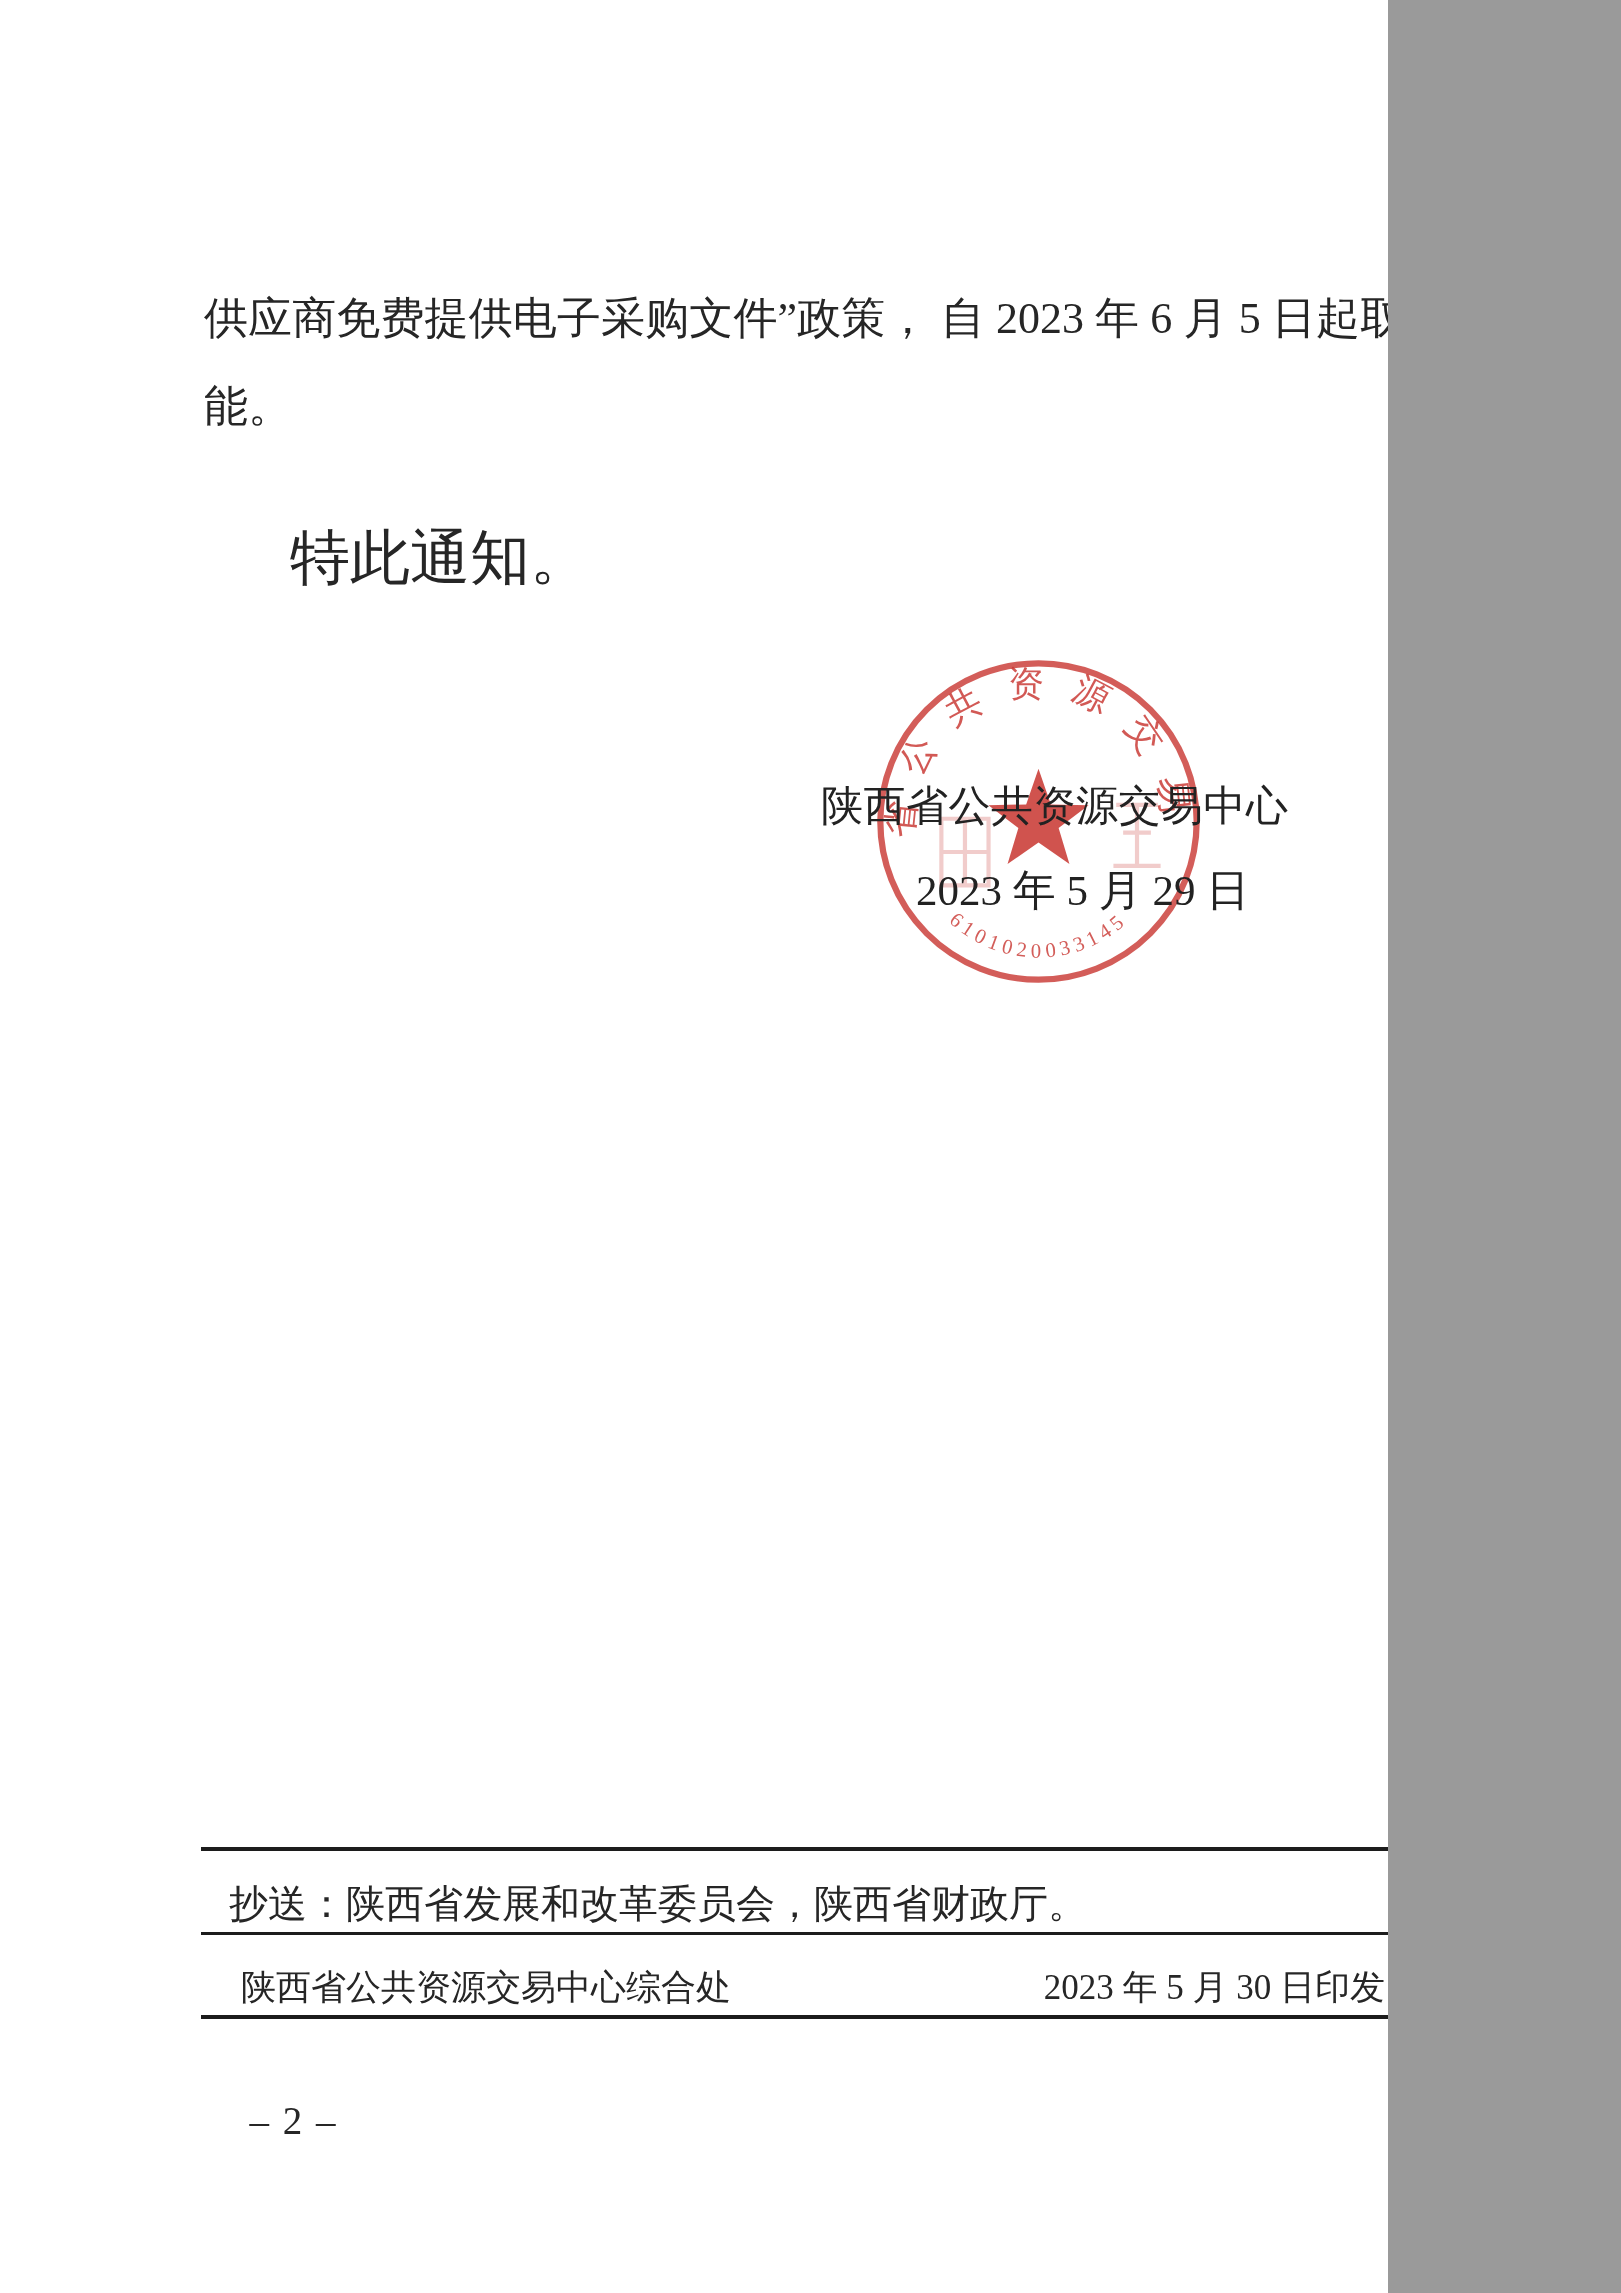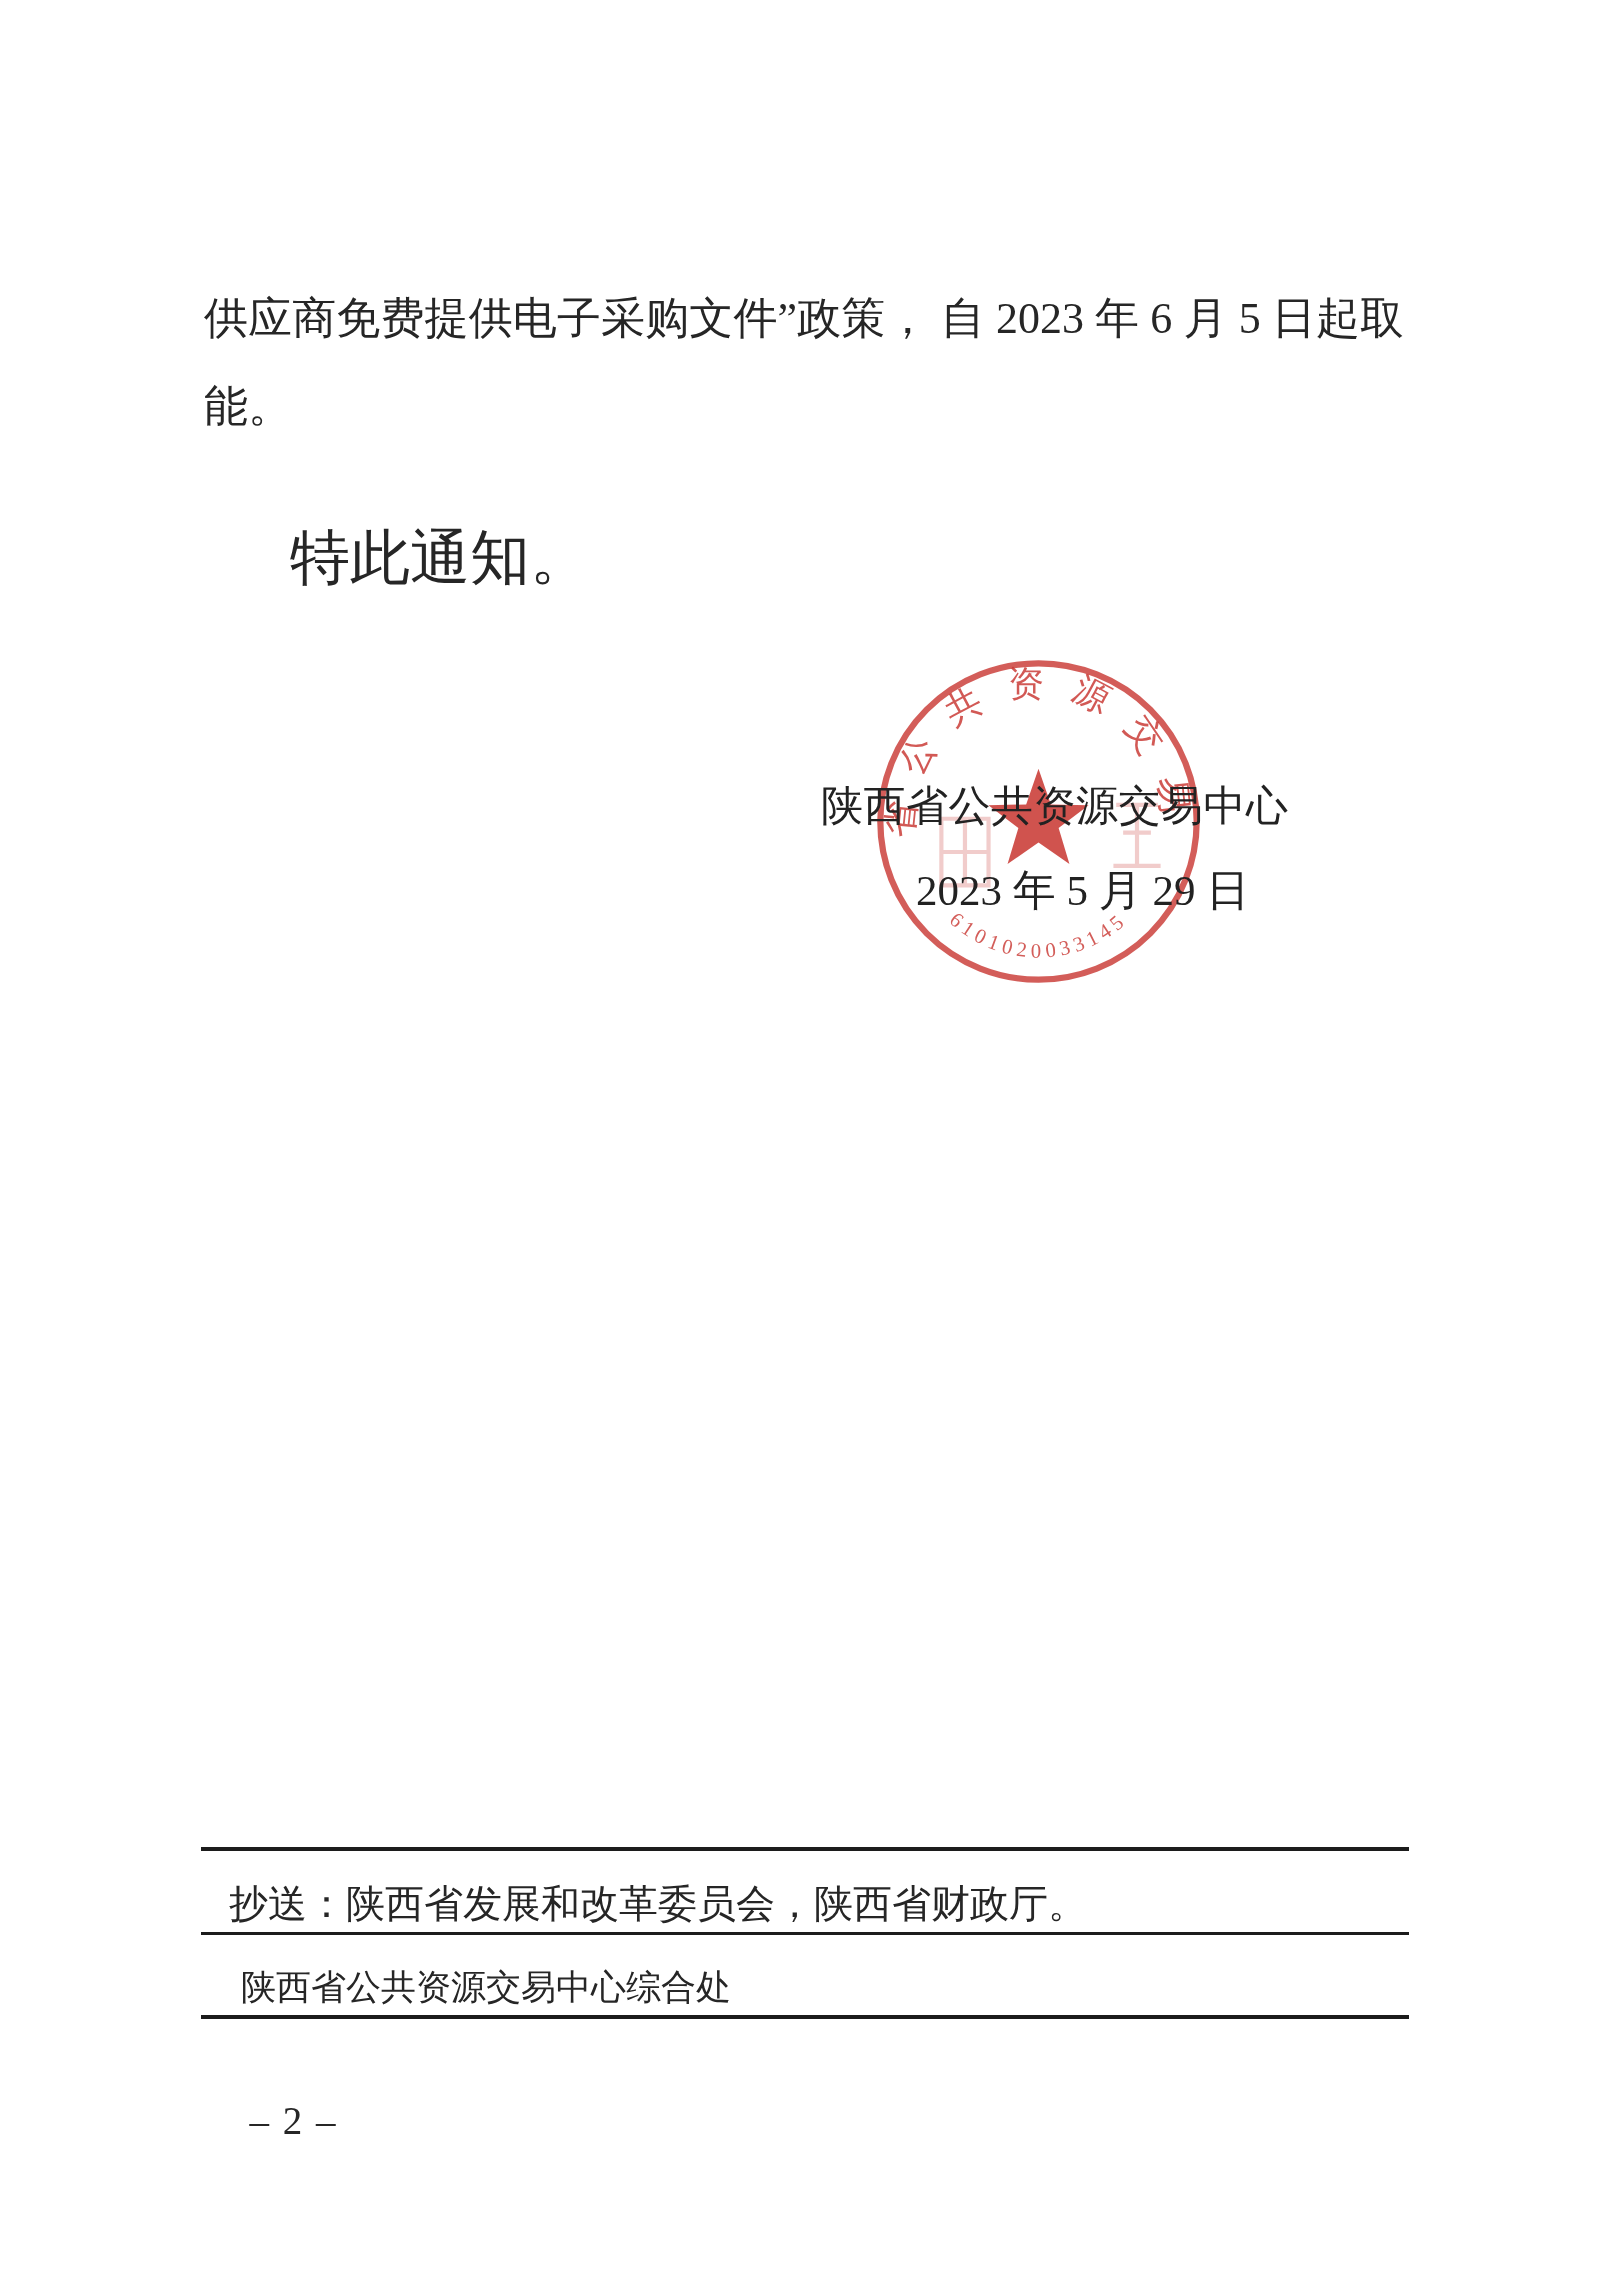--- a/index.html
+++ b/index.html
@@ -1,18 +1,18 @@
 <!DOCTYPE html>
 <html><head>
 <meta charset="utf-8">
 <style>
   html,body{margin:0;padding:0;background:#9a9a9a;}
   .page{
     position:relative;
-    width:1621px;height:2294px;
+    width:1388px;height:2294px;
     background:#ffffff;
     font-family:"Liberation Serif","DejaVu Serif",serif;
     color:#232323;
     overflow:hidden;
   }
   
   .bodytext{
     position:absolute;left:204px;top:275px;width:1200px;
     font-size:44px;line-height:88px;
     color:#262626;
@@ -91,19 +91,20 @@
   </svg>
 
   <div class="sig-org">陕西省公共资源交易中心</div>
   <div class="sig-date">2023 年 5 月 29 日</div>
 
   <div class="rule rule-1"></div>
   <div class="cc-line">抄送：陕西省发展和改革委员会，陕西省财政厅。</div>
   <div class="rule rule-2"></div>
   <div class="issuer-row">
     <span>陕西省公共资源交易中心综合处</span>
+    <span>2023 年 5 月 30 日印发</span>
   </div>
   <div class="rule rule-3"></div>
 
   <div class="page-num">– 2 –</div>
 
 </div>
 
 
 </body></html>

